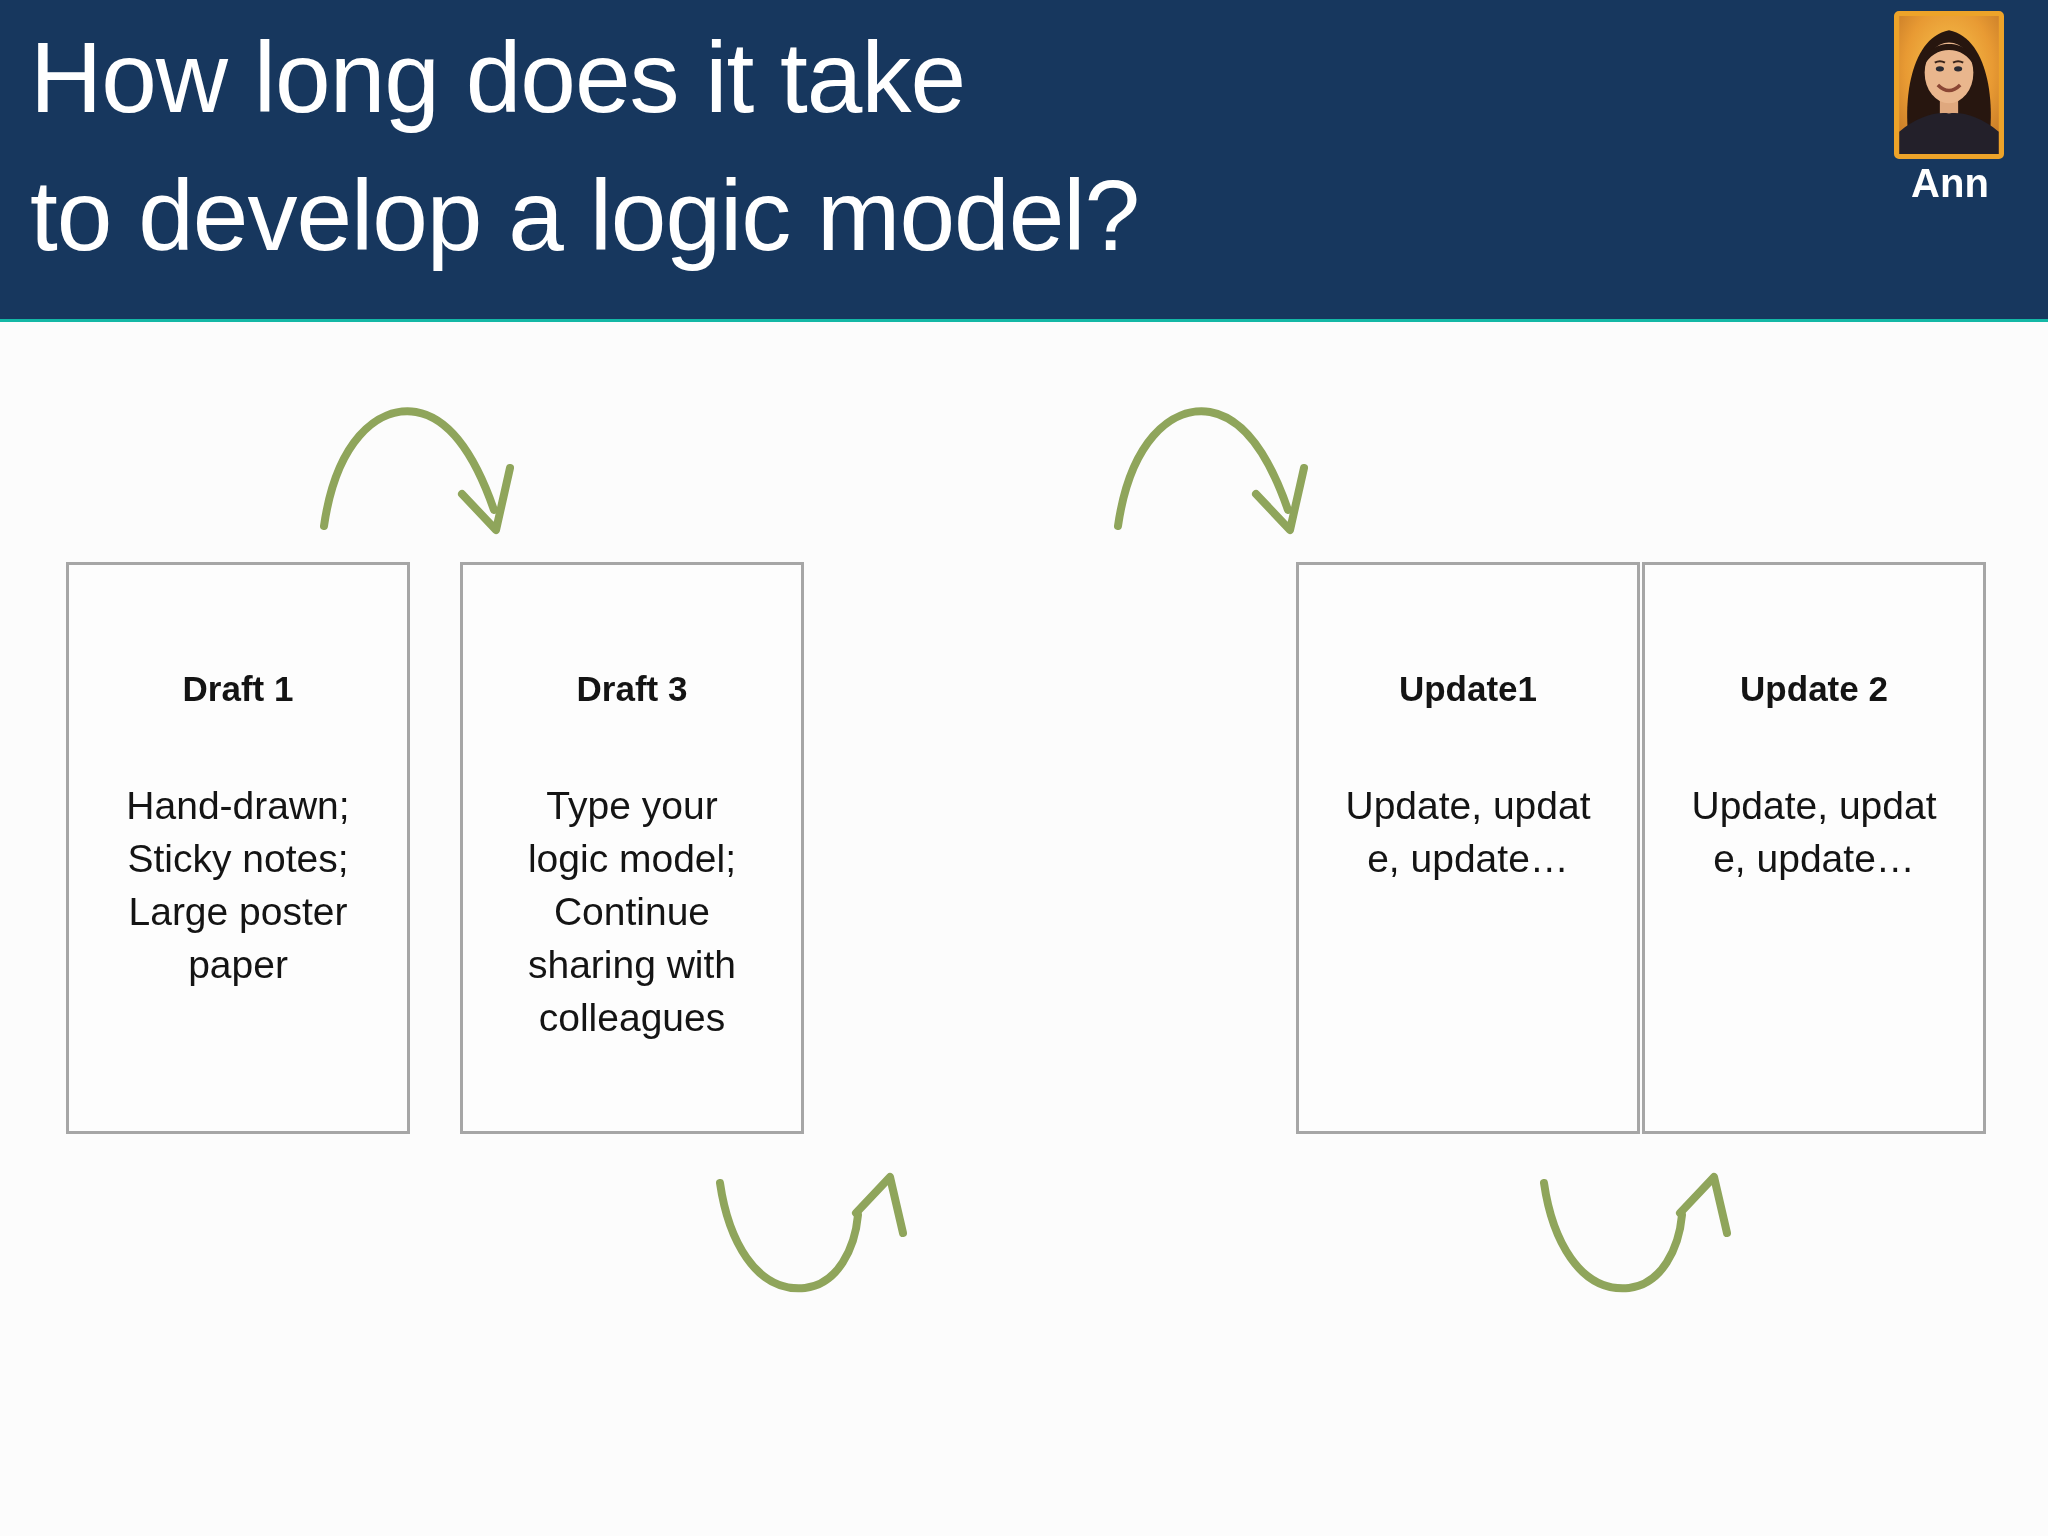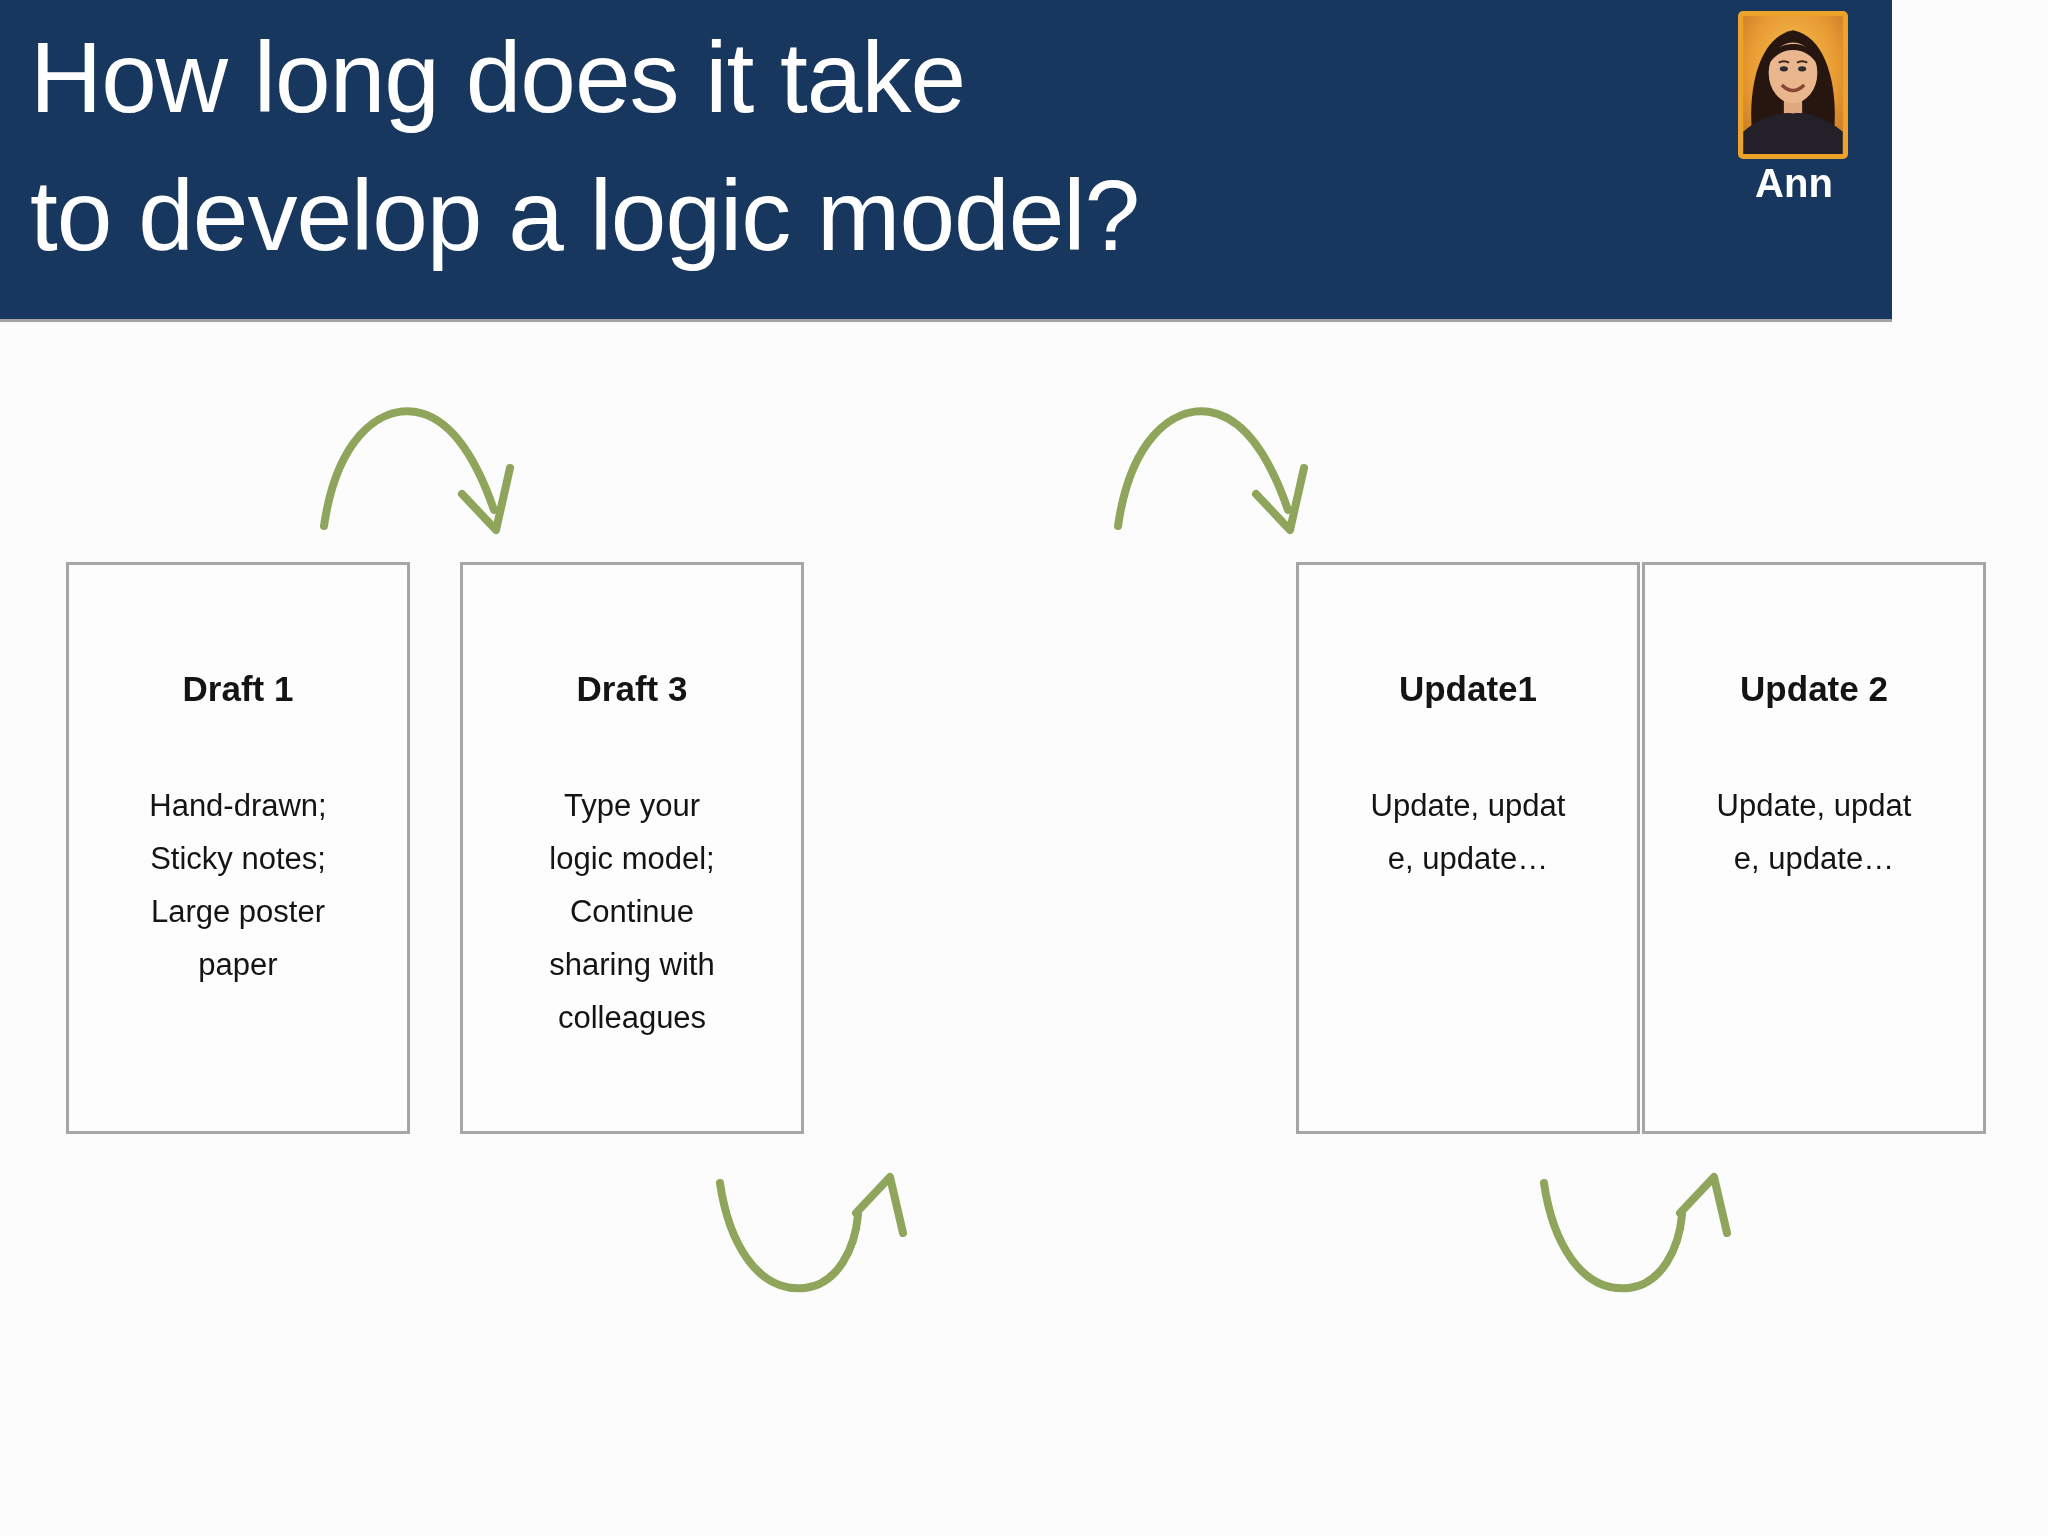--- a/index.html
+++ b/index.html
@@ -18,24 +18,24 @@
     position: relative;
     width: 2048px;
     height: 1536px;
     background: var(--page-bg);
     overflow: hidden;
   }
   
   .title-bar {
     position: absolute;
     left: 0; top: 0;
-    width: 1892px;
+    width: 2048px;
     height: 322px;
     background: var(--header-bg);
-    border-bottom: 3px solid #a3a3a3;
+    border-bottom: 3px solid #14b8a6;
   }
   .slide-title {
     position: absolute;
     left: 30px;
     top: 8px;
     color: var(--title-text);
     font-size: 100px;
     line-height: 138px;
     font-weight: 400;
     letter-spacing: -1px;
@@ -77,21 +77,21 @@
     color: var(--box-text);
   }
   .step-title {
     margin-top: 94px;
     font-size: 35px;
     line-height: 60px;
     font-weight: 700;
   }
   .step-body {
     margin-top: 60px;
-    font-size: 31px;
+    font-size: 39px;
     line-height: 53px;
     font-weight: 400;
   }
   
   .arrow {
     position: absolute;
     width: 200px;
     height: 150px;
     color: var(--arrow-green);
   }

